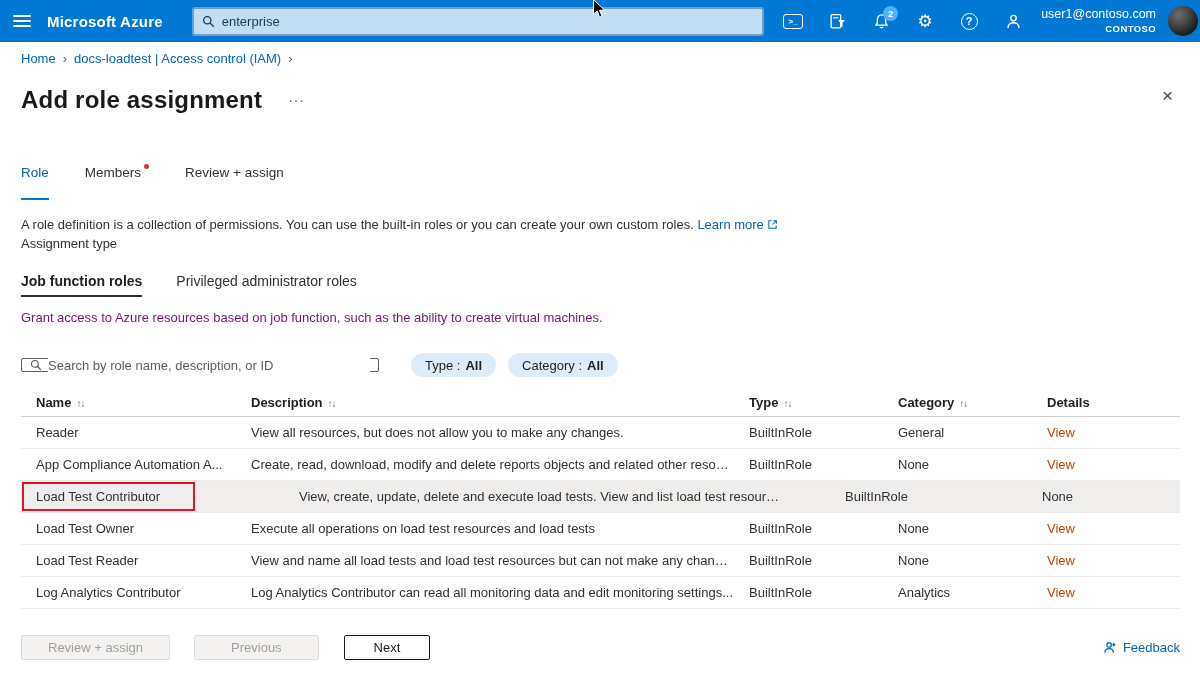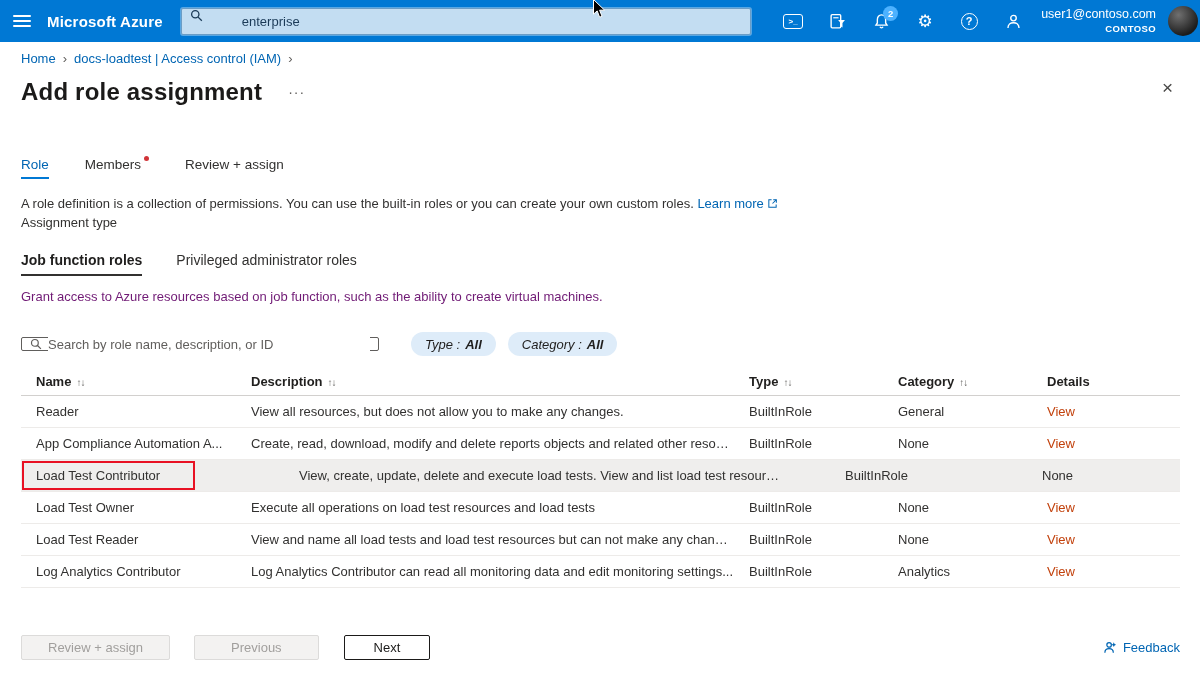--- a/index.html
+++ b/index.html
@@ -11,23 +11,23 @@
   }
   
   .topbar {
     height:42px; background:#0078d4; display:flex; align-items:center;
     color:#fff; padding:0 0 0 13px; position:relative;
   }
   .hamburger { width:18px; display:flex; flex-direction:column; gap:3px; cursor:pointer; margin-right:16px; }
   .hamburger span { display:block; height:2px; background:#fff; border-radius:1px; }
   .brand { font-size:15px; font-weight:bold; letter-spacing:.2px; white-space:nowrap; cursor:pointer; }
   .gsearch {
-    margin-left:18px; width:570px; height:27px; background:#c3ddf2;
-    border:1px solid #6b9dc6; border-radius:2px; display:flex; 
-    padding:0 8px; box-shadow:0 0 0 1px rgba(255,255,255,.35);gap:32px;
+    margin-left:30px; width:570px; height:27px; background:#c3ddf2;
+    border:1px solid #6b9dc6; border-radius:2px; display:flex; align-items:center;
+    padding:0 8px; box-shadow:0 0 0 1px rgba(255,255,255,.35);
   }
   .gsearch svg { flex:0 0 auto; margin-right:7px; }
   .gsearch input {
     background:transparent; border:none; outline:none; width:100%;
     font-family:"Liberation Sans",sans-serif; font-size:13px; color:#1b3a57;
   }
   .tb-icons { display:flex; align-items:center; gap:24px; margin-left:auto; margin-right:18px; }
   .tb-icon { width:20px; height:20px; display:flex; align-items:center; justify-content:center; cursor:pointer; position:relative; }
   .cs-box { width:20px; height:15px; border:1.5px solid #fff; border-radius:3px; font-size:8px; font-weight:bold; display:flex; align-items:center; justify-content:center; letter-spacing:0; }
   .gear-glyph { font-size:17px; line-height:1; font-family:"DejaVu Sans",sans-serif; }
@@ -42,27 +42,27 @@
   .account .dir { font-size:9.5px; font-weight:bold; letter-spacing:.4px; }
   .avatar {
     width:30px; height:30px; border-radius:50%; flex:0 0 auto; margin-right:2px;
     background:radial-gradient(circle at 35% 30%, #707070, #1c1c1c 72%);
   }
   
   .content { padding:0 20px 0 21px; position:relative; }
   .breadcrumb { margin-top:9px; font-size:13px; color:#605e5c; }
   .breadcrumb a { color:#0065b3; text-decoration:none; cursor:pointer; }
   .breadcrumb .sep { margin:0 7px; color:#605e5c; font-size:13px; }
-  .title-row { margin-top:12px; display:flex; align-items:flex-start; position:relative; height:33px; }
+  .title-row { margin-top:20px; display:flex; align-items:flex-start; position:relative; height:33px; }
   .title-row h1 { font-size:24px; font-weight:700; color:#1b1a19; letter-spacing:.2px; }
   .more { margin-left:26px; margin-top:6px; color:#605e5c; font-size:14px; letter-spacing:1px; cursor:pointer; }
   .close-x { position:absolute; right:7px; top:0; font-size:19px; color:#494847; cursor:pointer; line-height:1; }
   
   .tabs { margin-top:46px; display:flex; gap:36px; border-bottom:0; }
-  .tab { font-size:13.5px; color:#323130; padding-bottom:5px; cursor:pointer; position:relative; }
+  .tab { font-size:13.5px; color:#323130; padding-bottom:18px; cursor:pointer; position:relative; }
   .tab.active { color:#0065b3; border-bottom:2px solid #0078d4; }
   .tab .dot { display:inline-block; width:5px; height:5px; background:#d13438; border-radius:50%; vertical-align:top; margin:-1px 0 0 3px; }
   
   .intro { margin-top:16px; font-size:13px; color:#323130; line-height:18px; }
   .intro a.learn { color:#0065b3; text-decoration:none; cursor:pointer; white-space:nowrap; }
   .intro .ext { margin-left:3px; vertical-align:-1px; }
   .assignment { margin-top:1px; }
   
   .pivot { margin-top:20px; display:flex; gap:34px; }
   .pivot-item { font-size:14px; color:#323130; padding-bottom:6px; cursor:pointer; }
@@ -75,21 +75,21 @@
     display:flex; align-items:center; padding:0 8px; background:#fff;
   }
   .role-search svg { margin-right:6px; flex:0 0 auto; }
   .role-search input {
     border:none; outline:none; width:100%; font-family:"Liberation Sans",sans-serif;
     font-size:13px; color:#323130;
   }
   .role-search input::placeholder { color:#605e5c; opacity:1; }
   .pill {
     margin-left:32px; height:24px; background:#deecf9; border-radius:12px;
-    display:flex; align-items:center; padding:0 14px; font-size:13px; color:#201f1e; cursor:pointer;font-style:italic;
+    display:flex; align-items:center; padding:0 14px; font-size:13px; color:#201f1e; cursor:pointer;
   }
   .pill + .pill { margin-left:12px; }
   .pill b { margin-left:5px; }
   
   .rtable { margin-top:12px; }
   .thead, .trow {
     display:grid; grid-template-columns:215px 498px 149px 149px 1fr;
     align-items:center;
   }
   .thead { height:28px; border-bottom:1px solid #d2d0ce; }

